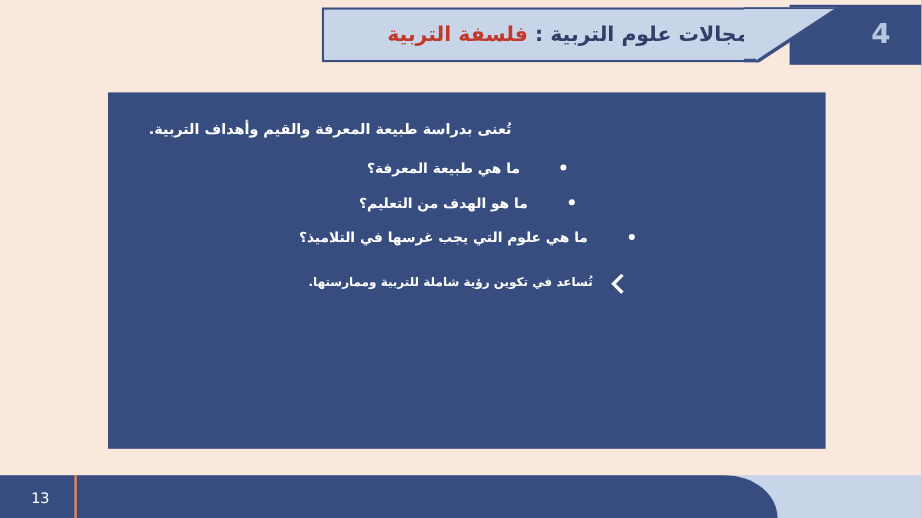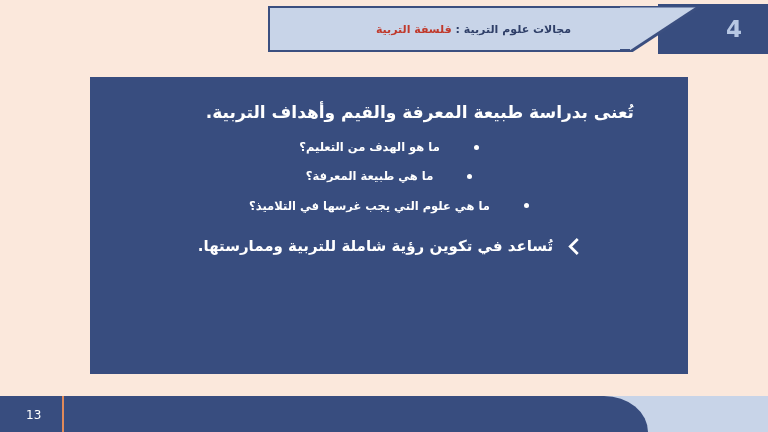--- a/index.html
+++ b/index.html
@@ -71,21 +71,21 @@
   #title-banner-slant {
     position: absolute;
     top: 6px;
     left: 620px;
     width: 88px;
     height: 46px;
     pointer-events: none;
   }
   #title-text {
     color: #2f3f68;
-    font-size: 11px;
+    font-size: 17px;
     font-weight: bold;
     white-space: nowrap;
     margin-right: 21px;
     line-height: 1;
   }
   #title-text .accent {
     color: #c0392b;
   }
 
   
@@ -95,22 +95,22 @@
     top: 77px;
     width: 598px;
     height: 297px;
     background: #384d7f;
     box-sizing: border-box;
     padding: 22px 34px 18px 34px;
     color: #ffffff;
   }
 
   .lead-line {
-    text-align: right;
-    font-size: 17px;
+    text-align: left;
+    font-size: 12px;
     font-weight: bold;
     color: #ffffff;
     line-height: 1.55;
     margin: 0 0 14px 0;
     padding-right: 20px;
   }
   .lead-line.second {
     margin-bottom: 18px;
     padding-right: 0px;
   }
@@ -151,21 +151,21 @@
     align-items: center;
     justify-content: center;
     margin-top: 22px;
   }
   #conclusion-marker {
     flex: 0 0 auto;
     margin-left: 14px;
     display: block;
   }
   #conclusion-text {
-    font-size: 15px;
+    font-size: 10px;
     font-weight: bold;
     color: #ffffff;
     white-space: nowrap;
     line-height: 1.4;
   }
 
   
   #footer-bar {
     position: absolute;
     left: 0;
@@ -235,25 +235,25 @@
   </div>
 
   <div id="content-panel">
 
     <p class="lead-line">تُعنى بدراسة طبيعة المعرفة والقيم وأهداف التربية.</p>
 
 
     <ul id="bullet-list">
       <li class="bullet-row">
         <span class="bullet-dot"></span>
-        <span class="bullet-text">ما هو الهدف من التعليم؟</span>
+        <span class="bullet-text">ما هي طبيعة المعرفة؟</span>
       </li>
       <li class="bullet-row">
         <span class="bullet-dot"></span>
-        <span class="bullet-text">ما هي طبيعة المعرفة؟</span>
+        <span class="bullet-text">ما هو الهدف من التعليم؟</span>
       </li>
       <li class="bullet-row">
         <span class="bullet-dot"></span>
         <span class="bullet-text">ما هي علوم التي يجب غرسها في التلاميذ؟</span>
       </li>
     </ul>
 
     <div id="conclusion-row">
       <svg id="conclusion-marker" viewBox="0 0 16 20" width="13" height="17">
         <polyline points="12,2 4,10 12,18" fill="none" stroke="#ffffff" stroke-width="3.4" stroke-linecap="square" stroke-linejoin="miter"></polyline>

